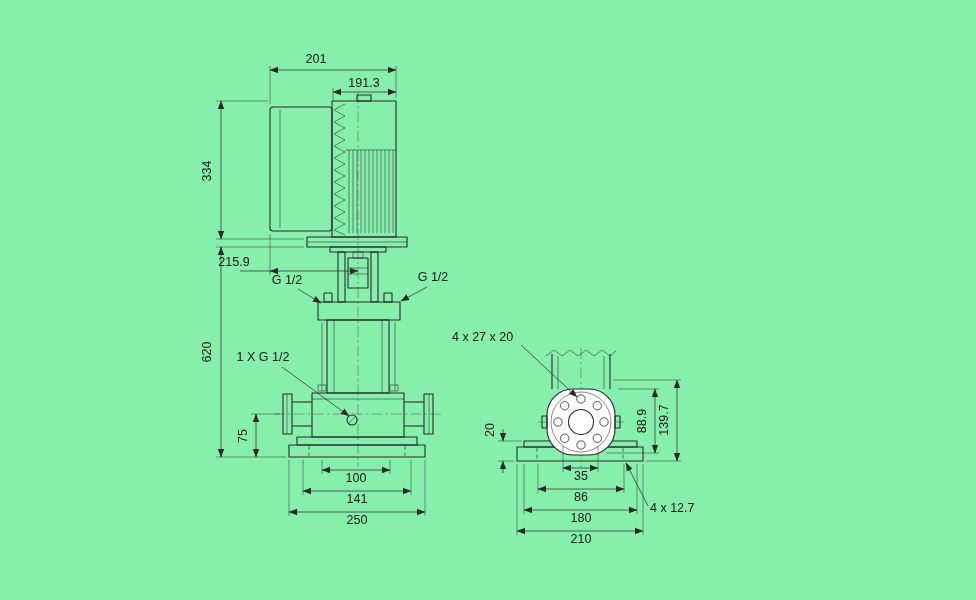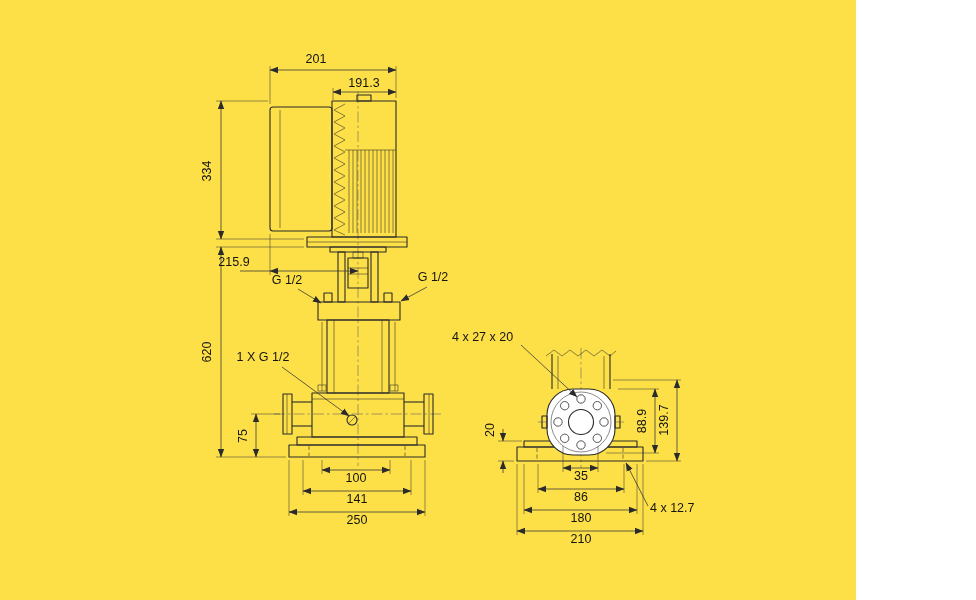--- a/index.html
+++ b/index.html
@@ -1,16 +1,16 @@
 <!DOCTYPE html>
 <html><head>
 <meta charset="utf-8">
 <style>
   html,body{margin:0;padding:0;background:#ffffff;}
-  .page{width:856px;height:600px;background:#fde047;position:relative;font-family:"Liberation Sans",sans-serif;}
+  .page{width:976px;height:600px;background:#86efac;position:relative;font-family:"Liberation Sans",sans-serif;}
   svg{display:block;}
   .ol{fill:none;stroke:#2b2b2b;stroke-width:1.1;stroke-linejoin:round;}
   .th{fill:none;stroke:#2b2b2b;stroke-width:0.55;}
   .dm{fill:none;stroke:#3a3a3a;stroke-width:0.8;}
   .ext{fill:none;stroke:#3a3a3a;stroke-width:0.55;}
   .cl{fill:none;stroke:#666;stroke-width:0.6;stroke-dasharray:11 3 2.5 3;}
   .hd{fill:none;stroke:#2b2b2b;stroke-width:0.6;stroke-dasharray:4 2.5;}
   .wf{fill:#ffffff;stroke:#2b2b2b;stroke-width:1.1;}
   .bh{fill:#ffffff;stroke:#2b2b2b;stroke-width:0.8;}
   text{font-family:"Liberation Sans",sans-serif;font-size:12.5px;fill:#141414;}

